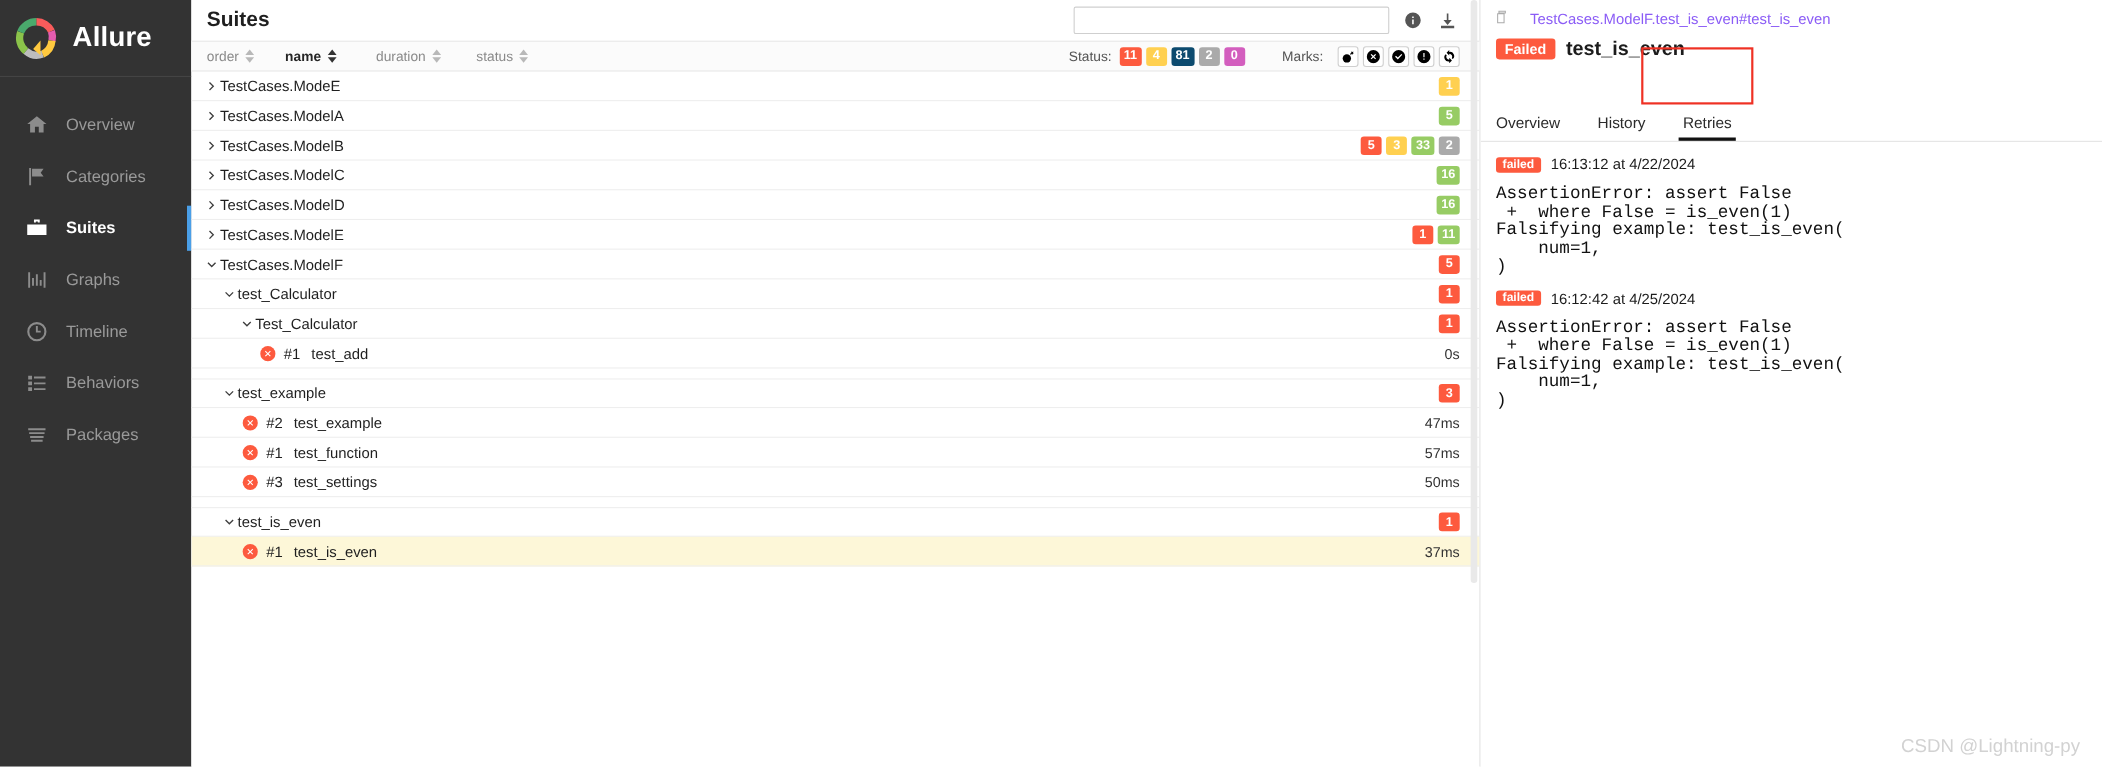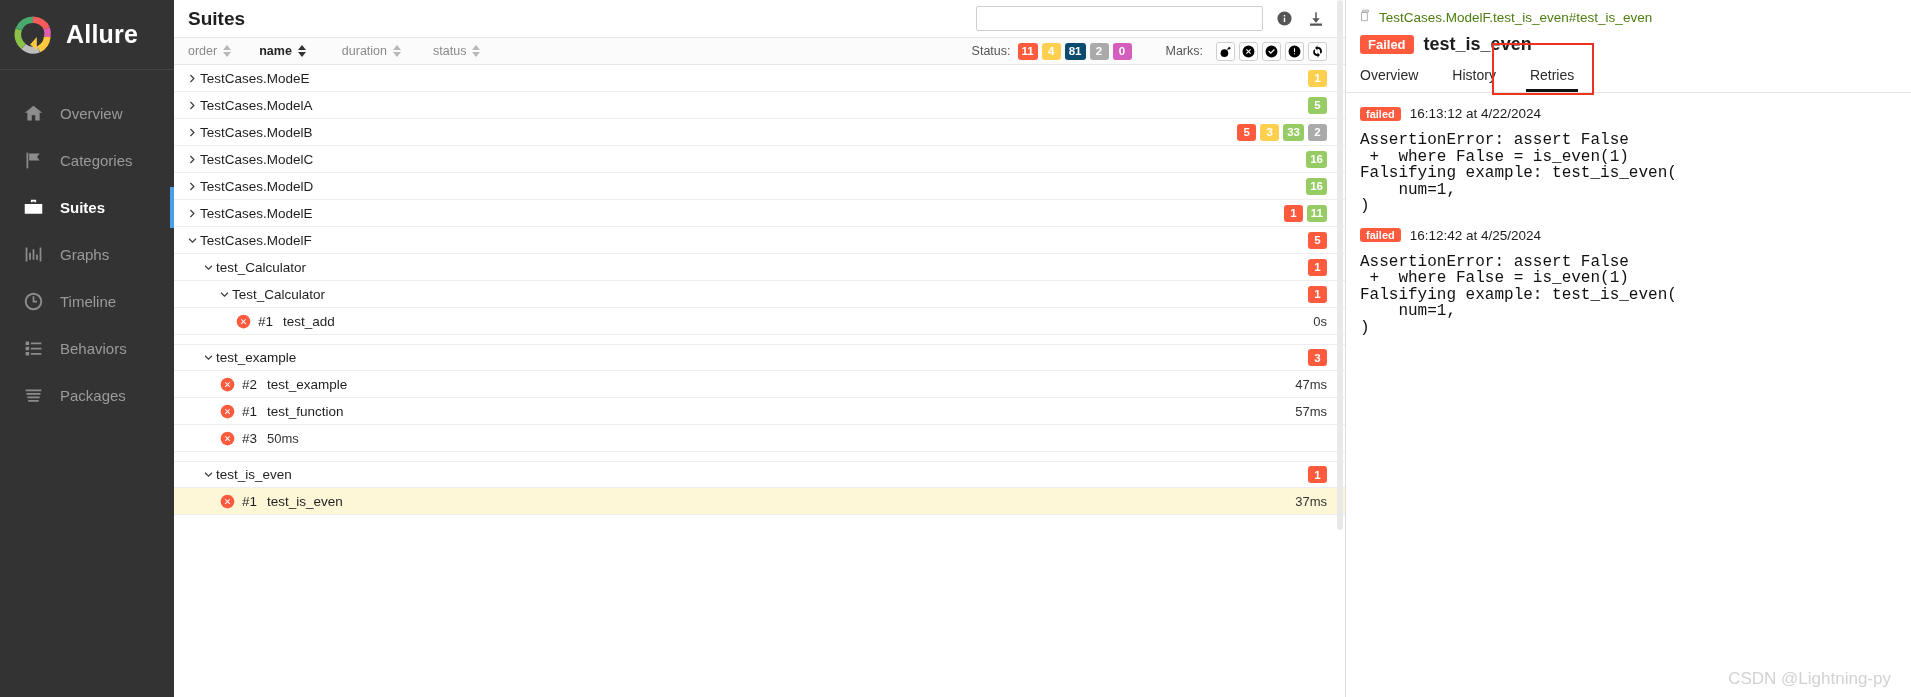--- a/index.html
+++ b/index.html
@@ -122,43 +122,43 @@
   .i-leaf1 { padding-left: 46px; } .i-leaf2 { padding-left: 62px; }
 
   .v-scroll {
     position: absolute; right: 2px; top: 0; width: 6px; height: 530px;
     background: #e9e9e9; border-radius: 3px;
   }
 
   
   .right { flex: 1; height: 697px; background: #fff; position: relative; overflow: hidden; }
   .rp-crumb {
-    display: flex; align-items: center; gap: 7px;
-    padding: 9px 0 0 12px; font-size: 13.5px; color: #4d7c0f;
+    display: flex; align-items: center; gap: 19px;
+    padding: 9px 0 0 12px; font-size: 13.5px; color: #8b5cf6;
   }
   .rp-crumb svg { fill: #b0b0b0; flex-shrink: 0; }
   .rp-title-row {
     display: flex; align-items: center; gap: 10px;
     padding: 8px 0 0 14px;
   }
   .badge-failed {
     background: #fd5a3e; color: #fff; font-size: 13px; font-weight: bold;
     padding: 2px 8px; border-radius: 3px;
   }
   .rp-title { font-size: 18px; font-weight: bold; color: #1c1c1c; }
   .rp-tabs {
     display: flex; align-items: flex-end; gap: 34px;
     padding: 12px 0 0 14px; border-bottom: 1px solid #e4e4e4;
     position: relative;
   }
   .rp-tab {
     font-size: 14px; color: #2b2b2b; padding-bottom: 9px; cursor: pointer;
     position: relative;
   }
-  .rp-tab.active { font-weight: normal; }
+  .rp-tab.active { font-weight: normal; margin-top: 36px; }
   .rp-tab.active::after {
     content: ""; position: absolute; left: -4px; right: -4px; bottom: 0;
     height: 3px; background: #111;
   }
   .tab-highlight {
     position: absolute; left: 146px; top: -12px; width: 102px; height: 52px;
     border: 2px solid #ef3124; pointer-events: none;
   }
   .retry-block { padding: 13px 0 0 14px; }
   .retry-head { display: flex; align-items: center; gap: 9px; }
@@ -501,20 +501,21 @@
           <span class="row-right">
             <span class="dur">57ms</span>
           </span>
         </div>
         <div class="row i-leaf1">
           <span class="fail-ico"><svg viewBox="0 0 24 24" width="15" height="15">
               <circle cx="12" cy="12" r="11" fill="#fd5a3e"></circle>
               <path d="M16.2 15.1l-1.1 1.1L12 13.1l-3.1 3.1-1.1-1.1L10.9 12 7.8 8.9l1.1-1.1L12 10.9l3.1-3.1 1.1 1.1L13.1 12z" fill="#fff"></path>
             </svg></span>
           <span class="tnum">#3</span>
+          <span class="row-label">test_settings</span>
           <span class="row-right">
             <span class="dur">50ms</span>
           </span>
         </div>
         <div class="row i1 gap-top">
           <span class="chev">
             <svg viewBox="0 0 16 16" width="11" height="11">
               <path d="M3 5.5l5 5 5-5"></path>
             </svg>
           </span>

